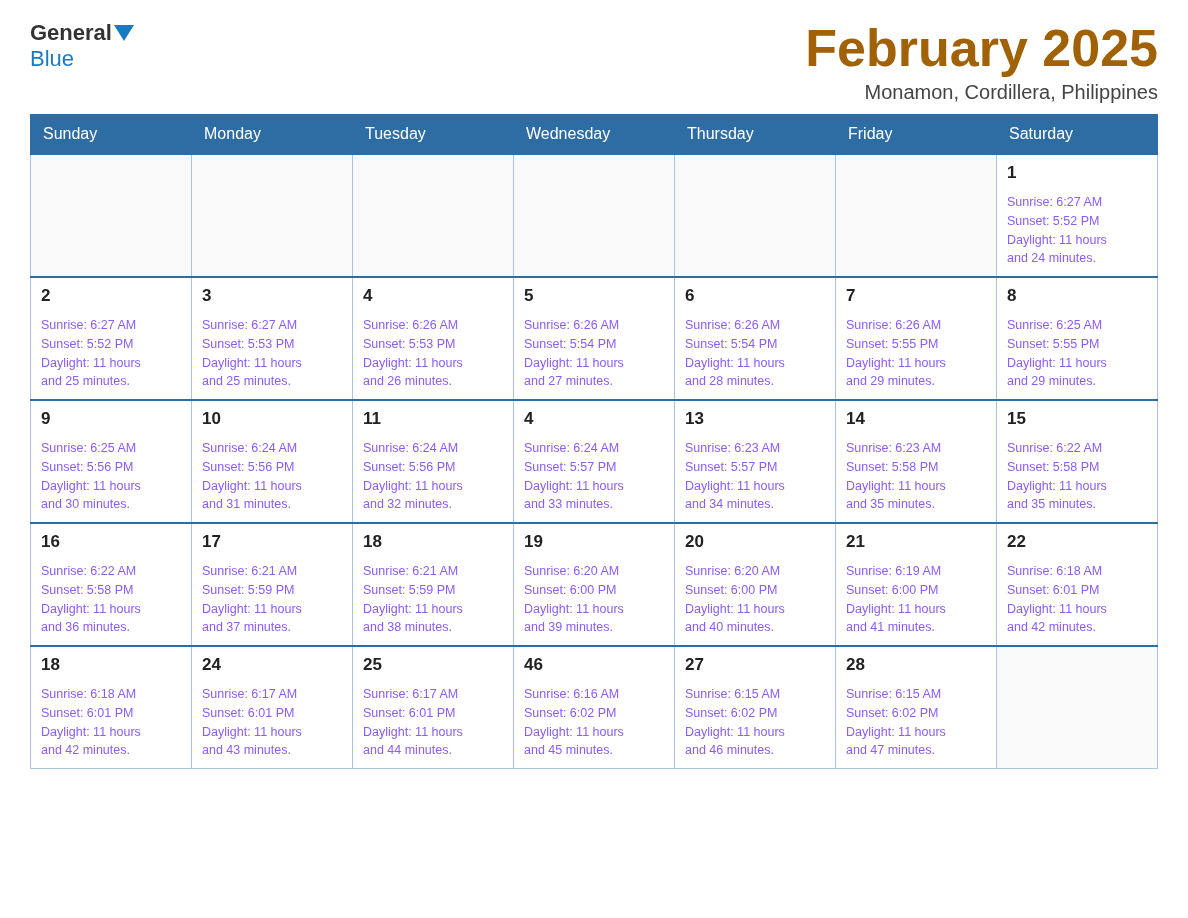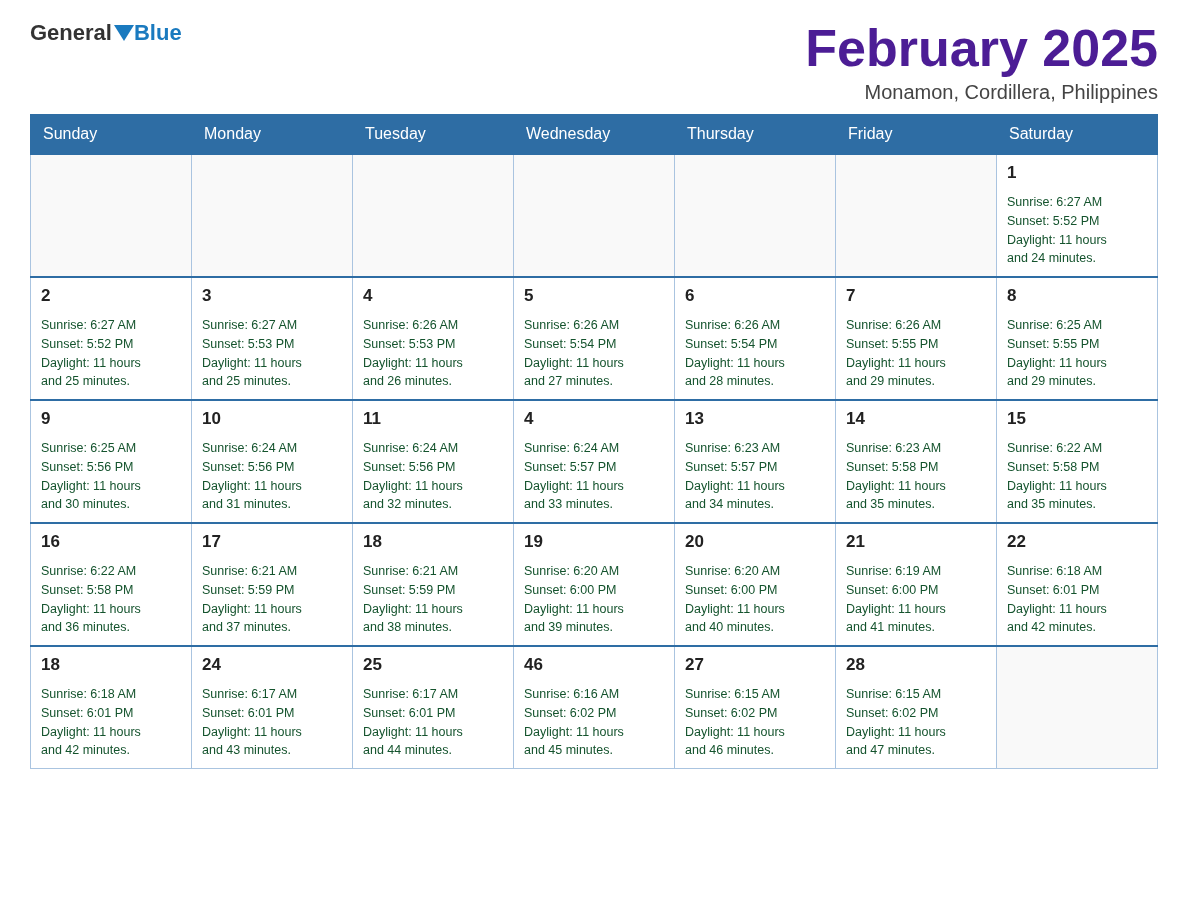--- a/index.html
+++ b/index.html
@@ -19,41 +19,42 @@
     }
 
     .logo-text-general {
       font-size: 22px;
       font-weight: bold;
       color: #333;
     }
 
     .logo-text-blue {
       font-size: 22px;
-      font-weight: bold;
+      font-weight: normal;
       color: #1a7abf;
     }
 
     .logo-area {
       display: flex;
+      flex-direction: column;
     }
 
     .logo-top {
       display: flex;
       align-items: center;
     }
 
     .title-area {
       text-align: right;
     }
 
     .month-title {
       font-size: 52px;
       font-weight: bold;
-      color: #4c1d95;
+      color: #a16207;
       line-height: 1.1;
     }
 
     .location-subtitle {
       font-size: 20px;
       color: #444;
       margin-top: 4px;
       text-align: right;
     }
 
@@ -87,21 +88,21 @@
     .day-number {
       font-size: 17px;
       font-weight: bold;
       color: #222;
       display: block;
       margin-bottom: 4px;
     }
 
     .day-info {
       font-size: 12.5px;
-      color: #14532d;
+      color: #8b5cf6;
       line-height: 1.5;
       margin-top: 10px;
     }
 
     .empty-cell {
       background: #f9f9f9;
     }
 
     .week-row td {
       border-top: 2px solid #2e6da4;

